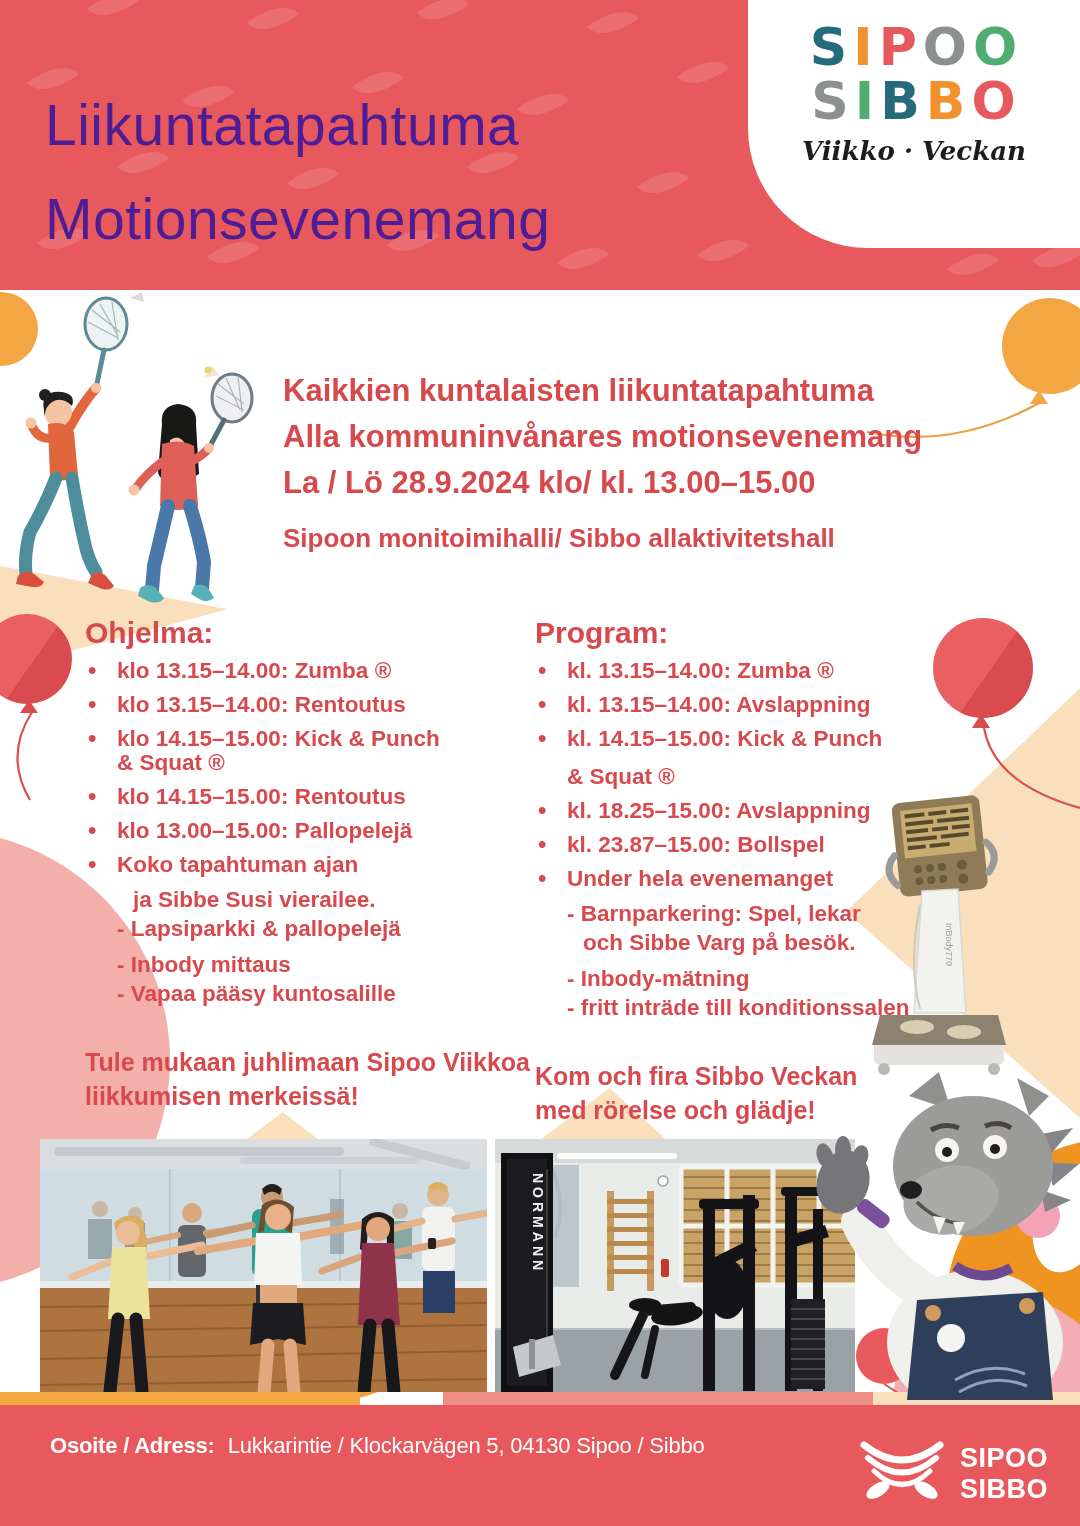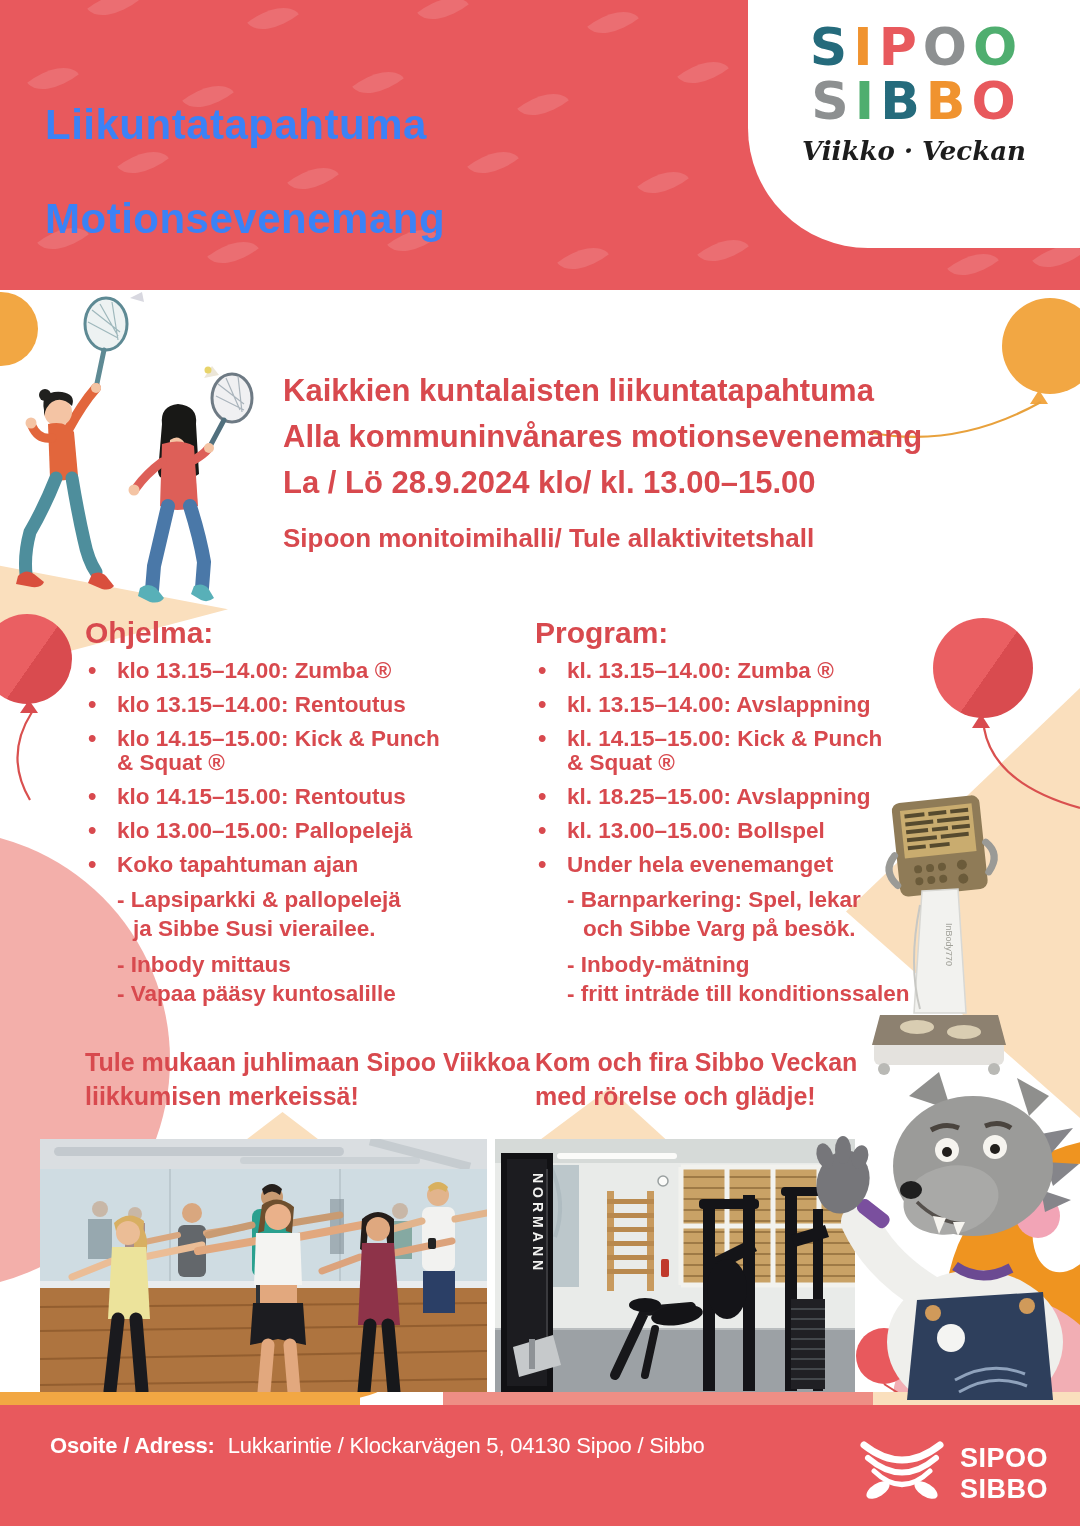--- a/index.html
+++ b/index.html
@@ -5,21 +5,21 @@
 *{margin:0;padding:0;box-sizing:border-box}
 html,body{background:#9a9a9a}
 .poster{position:relative;width:1080px;height:1526px;margin:0 auto;background:#fff;overflow:hidden;
   font-family:"Liberation Sans",sans-serif}
 .abs{position:absolute}
 
 
 .header{position:absolute;left:0;top:0;width:1080px;height:290px;background:var(--brand-red,#E8595D);z-index:15}
 .leaf{position:absolute;width:46px;height:25px;background:rgba(255,255,255,.13);
   border-radius:0 100% 0 100%;transform:rotate(-38deg)}
-.title{position:absolute;left:45px;top:78px;color:#3b82f6;font-size:42px;font-weight:700;
+.title{position:absolute;left:45px;top:78px;color:#4c1d95;font-size:57px;font-weight:400;
   line-height:94px;letter-spacing:.5px;z-index:17}
 .logo-card{position:absolute;top:0;right:0;width:332px;height:248px;background:#fff;
   border-radius:0 0 0 120px;z-index:18;display:flex;flex-direction:column;align-items:center;padding-top:20px}
 .logo-row{display:flex;gap:5px;font-family:"DejaVu Sans",sans-serif;font-weight:900;
   font-size:52px;line-height:54px;letter-spacing:1px}
 .c-teal{color:var(--logo-teal,#256B7C)}.c-orange{color:var(--logo-orange,#F0932F)}
 .c-red{color:var(--brand-red,#E8595D)}.c-gray{color:var(--logo-gray,#8D9091)}
 .c-green{color:var(--logo-green,#4FAE6F)}
 .logo-tagline{margin-top:8px;font-family:"DejaVu Serif",serif;font-style:italic;font-weight:700;
   font-size:26px;color:#1d1d1d}
@@ -199,50 +199,50 @@
       <path d="M182 214 Q192 246 196 270 L194 296" stroke="#4A78A8" stroke-width="14" fill="none" stroke-linecap="round"></path>
       <path d="M132 296 q8 -6 16 0 l8 10 q-4 6 -14 4 l-12 -6 Z" fill="#58B0B8"></path>
       <path d="M186 294 q8 -4 14 2 l6 10 q-6 5 -13 2 l-10 -6 Z" fill="#58B0B8"></path>
     </g>
   </svg>
 
   <div class="intro red">
     <div class="big">Kaikkien kuntalaisten liikuntatapahtuma</div>
     <div class="big">Alla kommuninvånares motionsevenemang</div>
     <div class="big">La / Lö 28.9.2024 klo/ kl. 13.00–15.00</div>
-    <div class="venue">Sipoon monitoimihalli/ Tule allaktivitetshall</div>
+    <div class="venue">Sipoon monitoimihalli/ Sibbo allaktivitetshall</div>
   </div>
 
   <section class="col col-fi red">
     <h2>Ohjelma:</h2>
     <div class="b-item">klo 13.15–14.00: Zumba ®</div>
     <div class="b-item">klo 13.15–14.00: Rentoutus</div>
     <div class="b-item" style="margin-bottom:2px">klo 14.15–15.00: Kick &amp; Punch</div>
     <div class="b-item2">&amp; Squat ®</div>
     <div class="b-item">klo 14.15–15.00: Rentoutus</div>
     <div class="b-item">klo 13.00–15.00: Pallopelejä</div>
     <div class="b-item">Koko tapahtuman ajan</div>
+    <div class="detail cont">ja Sibbe Susi vierailee.</div>
     <div class="detail">- Lapsiparkki &amp; pallopelejä</div>
-    <div class="detail cont">ja Sibbe Susi vierailee.</div>
     <div class="detail gap">- Inbody mittaus</div>
     <div class="detail">- Vapaa pääsy kuntosalille</div>
     <div class="closing">
       <div>Tule mukaan juhlimaan Sipoo Viikkoa</div>
       <div>liikkumisen merkeissä!</div>
     </div>
   </section>
 
   <section class="col col-sv red">
     <h2>Program:</h2>
     <div class="b-item">kl. 13.15–14.00: Zumba ®</div>
     <div class="b-item">kl. 13.15–14.00: Avslappning</div>
-    <div class="b-item" style="margin-bottom:2px">kl. 14.15–15.00: Kick &amp; Punch</div>
+    <div class="b-item" style="margin-bottom:16px">kl. 14.15–15.00: Kick &amp; Punch</div>
     <div class="b-item2">&amp; Squat ®</div>
     <div class="b-item">kl. 18.25–15.00: Avslappning</div>
-    <div class="b-item">kl. 13.00–15.00: Bollspel</div>
+    <div class="b-item">kl. 23.87–15.00: Bollspel</div>
     <div class="b-item">Under hela evenemanget</div>
     <div class="detail">- Barnparkering: Spel, lekar</div>
     <div class="detail cont">och Sibbe Varg på besök.</div>
     <div class="detail gap">- Inbody-mätning</div>
     <div class="detail">- fritt inträde till konditionssalen</div>
     <div class="closing">
       <div>Kom och fira Sibbo Veckan</div>
       <div>med rörelse och glädje!</div>
     </div>
   </section>

